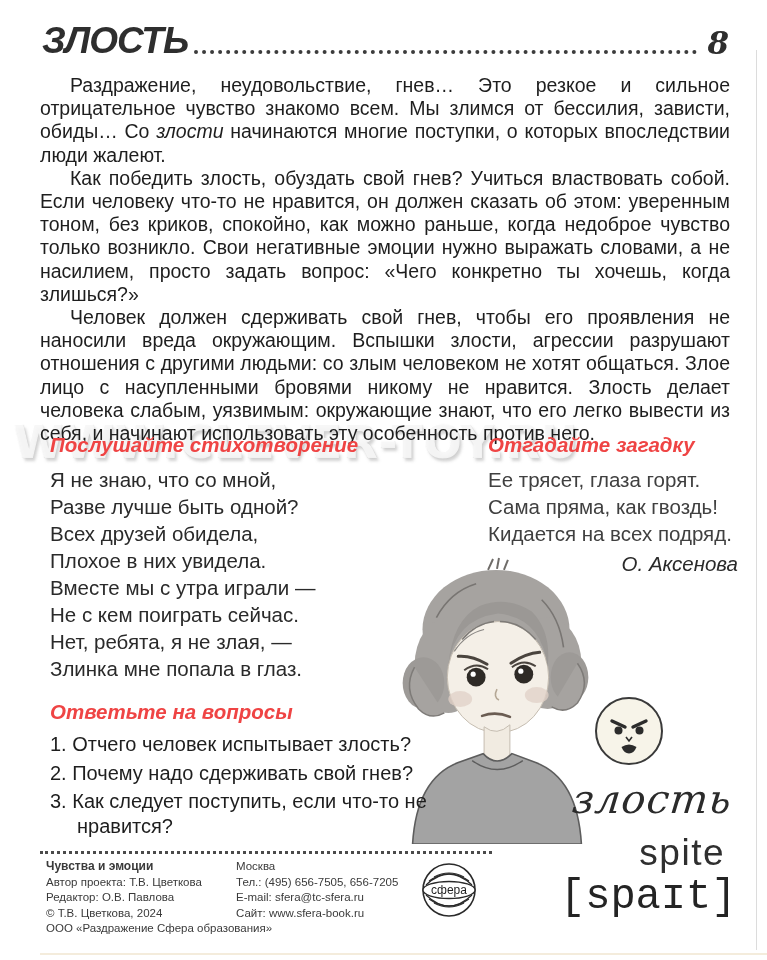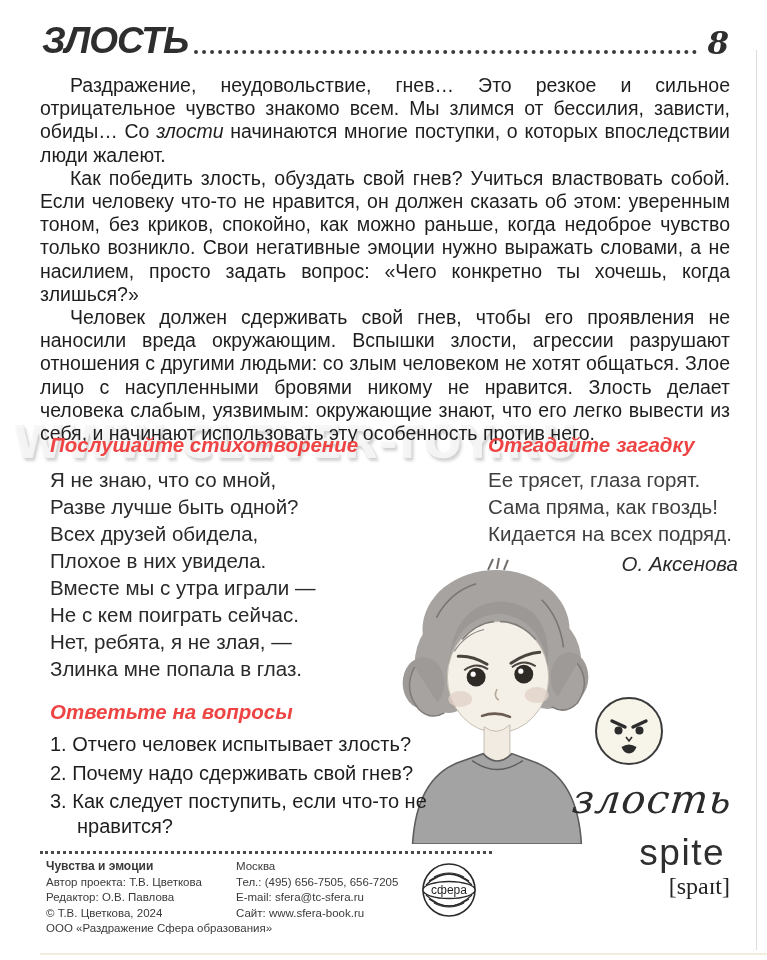--- a/index.html
+++ b/index.html
@@ -93,23 +93,23 @@
     font-size:40px; color:#2b2b2b; letter-spacing:1px;
     transform:skewX(-6deg);
   }
   .vocab-en {
     position:absolute; top:832px; left:560px; width:165px;
     text-align:right;
     font-size:37px; color:#2f2f2f; letter-spacing:1.5px; font-weight:normal;
   }
   .vocab-tr {
     position:absolute; top:873px; left:560px; width:170px;
-    text-align:right;
-    font-family:Liberation Serif, serif;
-    font-size:24px; color:#242424;
+    text-align:left;
+    font-family:Liberation Mono, monospace;
+    font-size:42px; color:#242424;
   }
 
   
   .footer { position:absolute; top:851px; left:40px; width:452px; height:100px; }
   .footer-dots { border-top:3px dotted #4a4a4a; width:452px; }
   .footer-col { position:absolute; font-size:11.5px; line-height:15.5px; color:#3a3a3a; white-space:nowrap; }
   .footer-col-left { left:6px; top:8px; }
   .footer-col-right { left:196px; top:8px; }
   .footer-series { font-weight:bold; font-size:12px; }
   .logo-wrap { position:absolute; left:380px; top:10px; width:58px; height:58px; }

